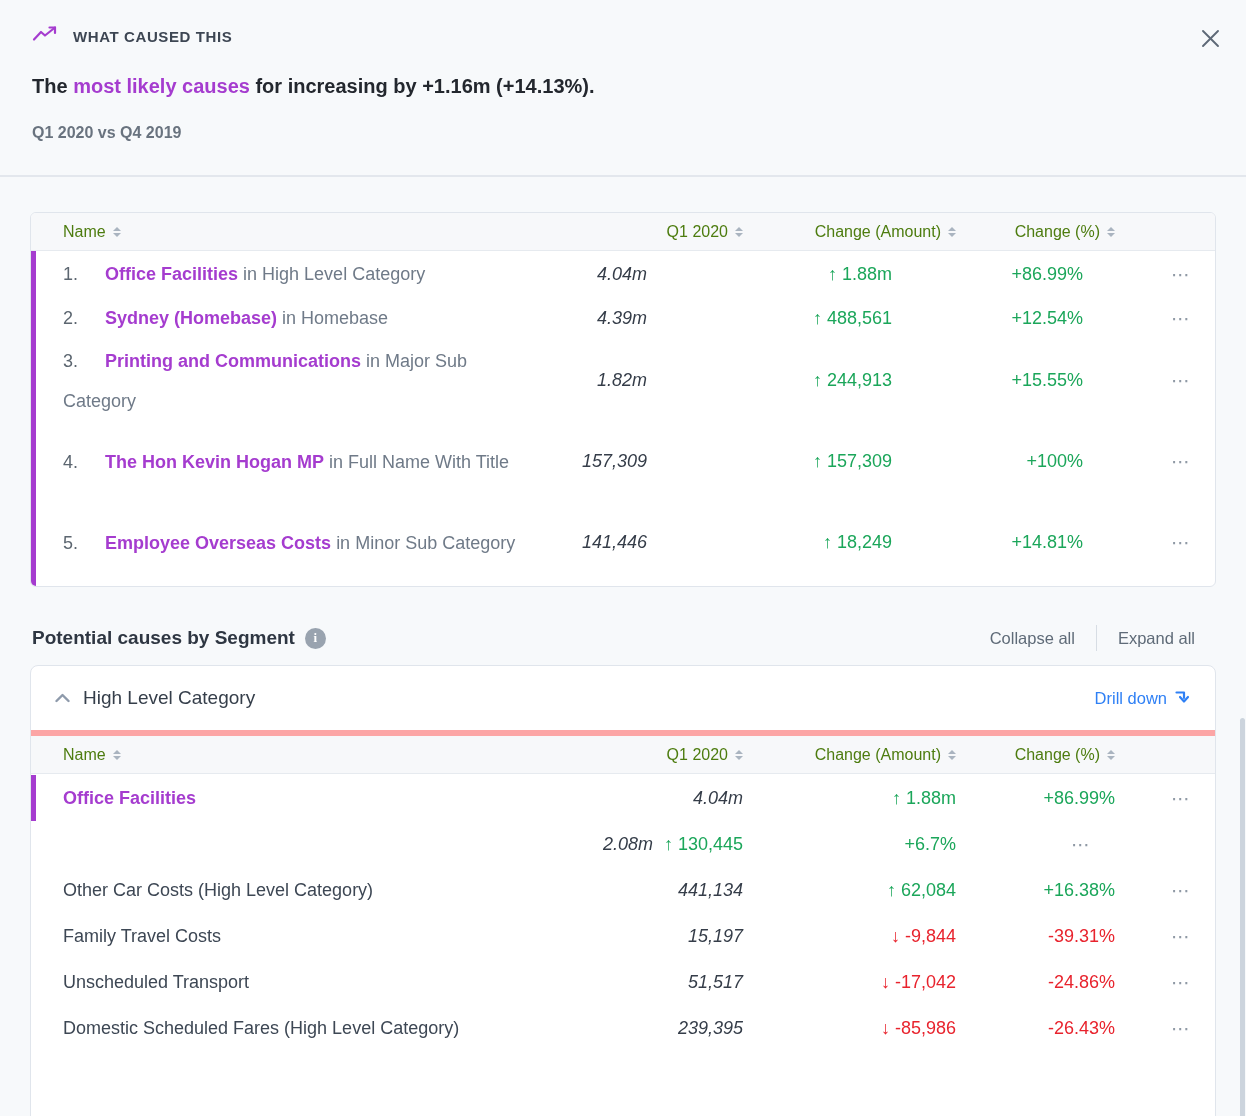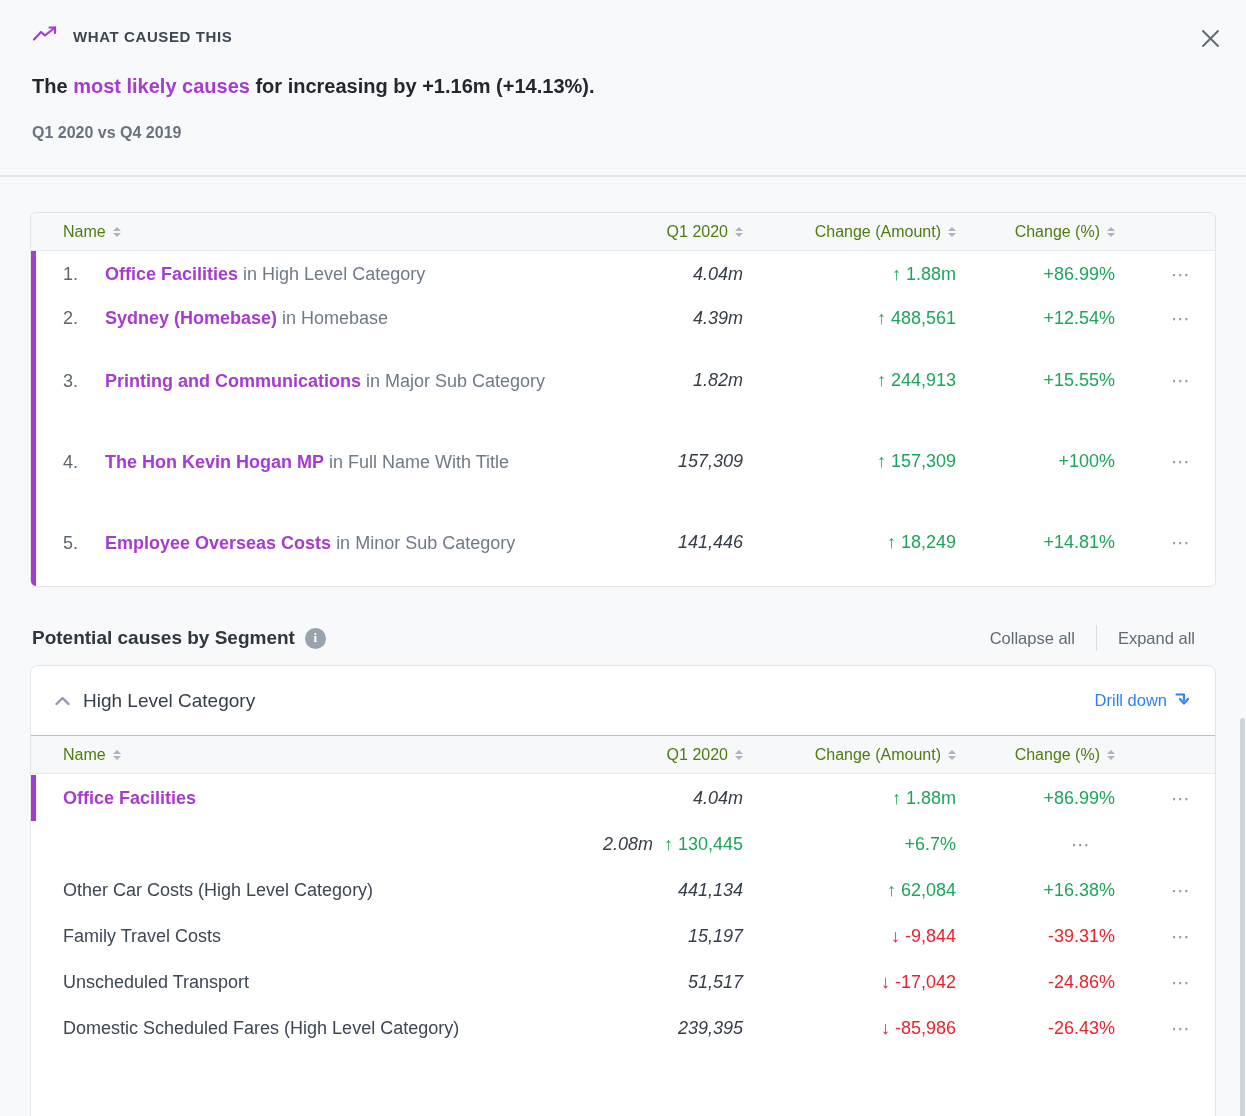--- a/index.html
+++ b/index.html
@@ -46,21 +46,21 @@
   .sort .s-down { border-top:4px solid #aab4c0; }
 
   .tbody { position:relative; padding:1px 0 3px 0; }
   .tbody.barred::before {
     content:""; position:absolute; left:0; top:0; bottom:0; width:5px; background:#a53ccf;
   }
   .row {
     display:grid; grid-template-columns:1fr 90px 213px 159px 100px;
     align-items:center; font-size:18px;
   }
-  .t1 .row { min-height:44px; }
+  .t1 .row { min-height:44px;gap:32px; }
   .t1 .row.two-line { min-height:81px; }
   .cell-name { padding-left:32px; line-height:40px; color:#6f7a88; }
   .rank { display:inline-block; min-width:42px; color:#5c6670; }
   .row-name { font-weight:bold; color:#a53ccf; }
   .row-context { color:#6f7a88; margin-left:5px; }
   .cell-value { justify-self:end; color:#353d49;font-style:italic; }
   .cell-change { justify-self:end; color:#1ba65a; }
   .cell-pct { justify-self:end; color:#1ba65a; }
   .row[data-dir="down"] .cell-change, .row[data-dir="down"] .cell-pct { color:#e8232d; }
   .cell-menu {
@@ -80,21 +80,21 @@
     font-size:13px; font-weight:bold; display:flex; align-items:center; justify-content:center;
     font-family:"Liberation Serif","DejaVu Serif",serif; cursor:pointer;
   }
   .segment-actions { display:flex; align-items:center; }
   .seg-link { font-size:16.5px; color:#5f6b78; cursor:pointer; padding:0 21px; }
   .seg-sep { width:1px; height:26px; background:#d7dde4; }
 
   .segment-card { border-radius:8px; min-height:500px; }
   .group-header {
     height:70px; display:flex; align-items:center; justify-content:space-between;
-    padding:0 24px 0 24px; border-bottom:1px solid #fca5a5;text-align:center;
+    padding:0 24px 0 24px; border-bottom:6px solid #fca5a5;text-align:center;
   }
   .group-left { display:flex; align-items:center; gap:13px; cursor:pointer; }
   .group-name { font-size:19px; color:#353e4a; }
   .drill-link { display:flex; align-items:center; gap:7px; color:#2f80f5; font-size:16.5px; cursor:pointer; }
 
   .t2 .row { height:46px; position:relative; }
   .t2 .cell-name { color:#3d4754; line-height:normal; }
   .t2 .row.highlight::before {
     content:""; position:absolute; left:0; top:0; bottom:0; width:5px; background:#a53ccf;
   }

